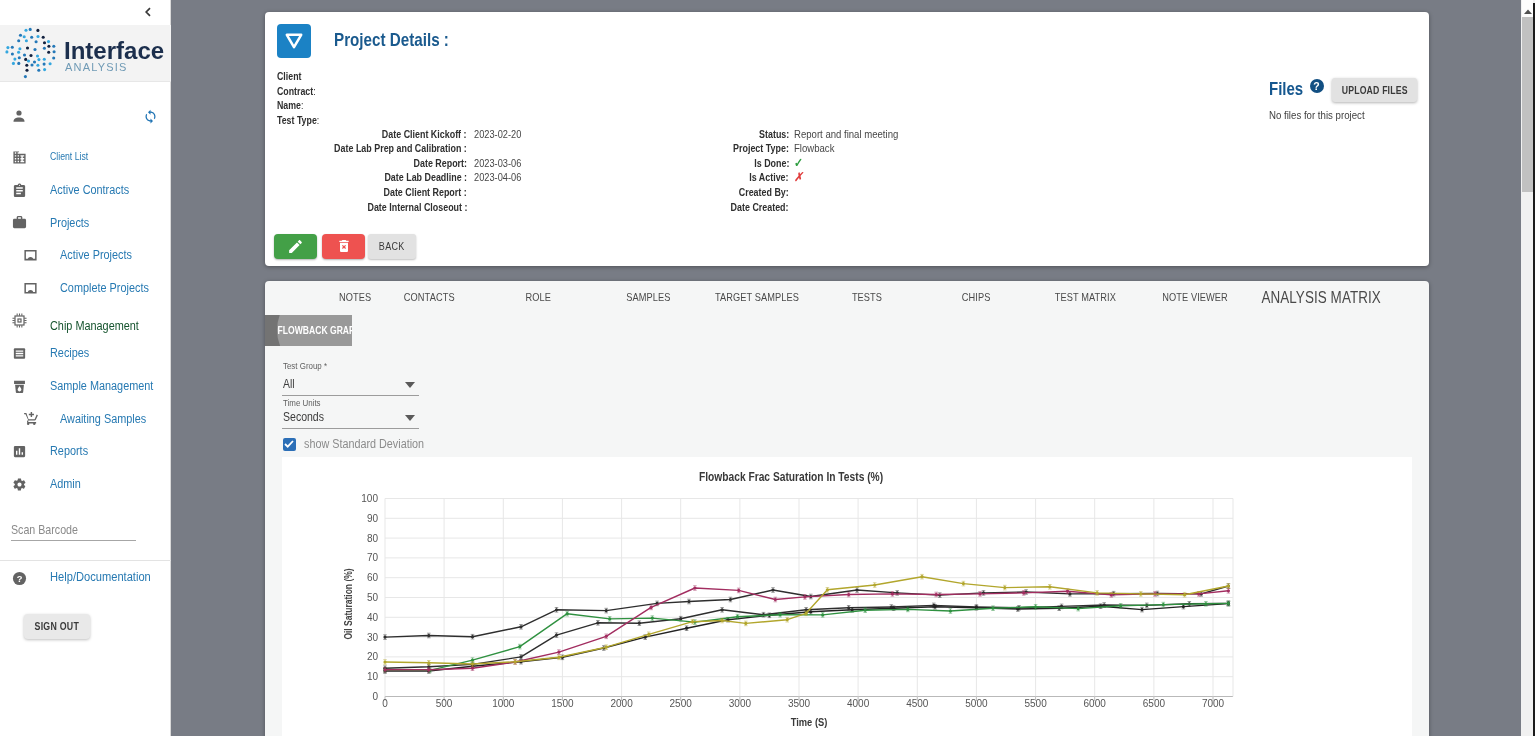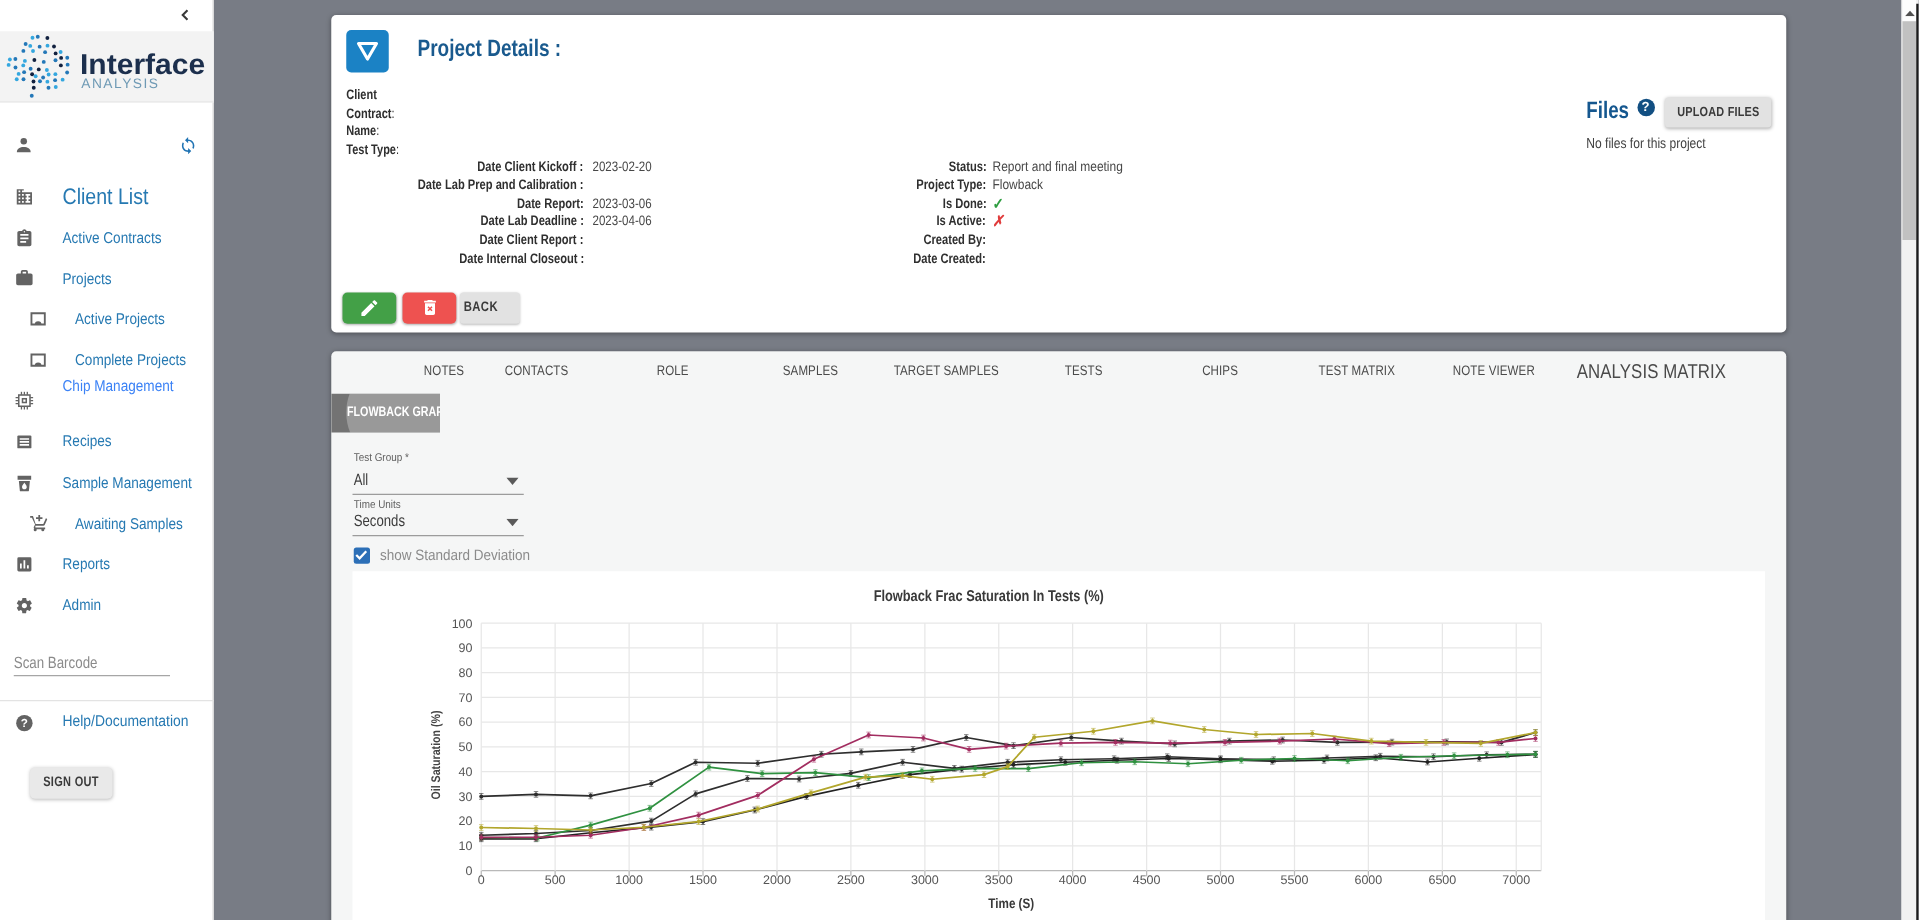--- a/index.html
+++ b/index.html
@@ -57,21 +57,21 @@
     <svg style="position:absolute;left:13px;top:4px" width="17" height="17" viewBox="0 0 24 24">
         <path fill="#fff" d="M3,17.25V21h3.75L17.81,9.94l-3.75-3.75L3,17.25z M20.71,7.04c0.39-0.39,0.39-1.02,0-1.41l-2.34-2.34c-0.39-0.39-1.02-0.39-1.41,0l-1.83,1.83l3.75,3.75L20.71,7.04z"></path>
       </svg>
   </div>
   <div style="position:absolute;left:56.5px;top:221.5px;width:43px;height:25px;background:#ee5250;border-radius:4px;box-shadow:0 1px 2px rgba(0,0,0,.3)">
     <svg style="position:absolute;left:14px;top:4.5px" width="16" height="16" viewBox="0 0 24 24">
         <path fill="#fff" d="M6,19c0,1.1,0.9,2,2,2h8c1.1,0,2-0.9,2-2V7H6V19z M15.5,4l-1-1h-5l-1,1H5v2h14V4H15.5z"></path>
         <path d="M9.6,11l4.8,4.8M14.4,11l-4.8,4.8" stroke="#ee5250" stroke-width="1.8"></path>
       </svg>
   </div>
-  <div style="position:absolute;left:103px;top:221.5px;width:48px;height:25px;background:#e2e2e2;border-radius:3px;box-shadow:0 1px 2px rgba(0,0,0,.25);font-size:11px;font-weight:bold;color:#3a3a3a;line-height:25px"><span class="tc" style="transform:scaleX(0.82);letter-spacing:0.4px">BACK</span></div>
+  <div style="position:absolute;left:103px;top:221.5px;width:48px;height:25px;background:#e2e2e2;border-radius:3px;box-shadow:0 1px 2px rgba(0,0,0,.25);text-align:center;font-size:11px;font-weight:normal;color:#3a3a3a;line-height:25px"><span class="tc" style="transform:scaleX(0.82);letter-spacing:0.4px">BACK</span></div>
   <div style="position:absolute;left:1004.2px;top:66px;font-size:19px;font-weight:bold;color:#15578f"><span class="t" style="transform:scaleX(0.79)">Files</span></div>
   <div style="position:absolute;left:1044.5px;top:66.5px;width:14px;height:14px;border-radius:50%;background:#124f82;color:#fff;font-size:10.5px;font-weight:bold;text-align:center;line-height:14.5px">?</div>
   <div style="position:absolute;left:1067px;top:65.5px;width:85px;height:24.5px;background:#e2e2e2;border-radius:3px;box-shadow:0 1px 3px rgba(0,0,0,.3);text-align:center;font-size:10.5px;font-weight:bold;color:#3a3a3a;line-height:24.5px"><span class="tc" style="transform:scaleX(0.83);letter-spacing:0.2px">UPLOAD FILES</span></div>
   <div style="position:absolute;left:1004.2px;top:97px;font-size:11.5px;color:#414141"><span class="t" style="transform:scaleX(0.84)">No files for this project</span></div>
 </div>
 
 <div style="position:absolute;left:265px;top:281px;width:1164px;height:560px;background:#f5f6f6;border-radius:4px 4px 0 0;box-shadow:0 1px 4px rgba(0,0,0,.35);overflow:hidden">
   <div style="position:absolute;left:0px;top:0;width:109.4px;height:33.5px;text-align:right;line-height:33.5px;font-size:11px;color:#4a4a4a"><span class="tc" style="transform:scaleX(0.84);letter-spacing:0.1px">NOTES</span></div>
     <div style="position:absolute;left:109.4px;top:0;width:109.4px;height:33.5px;text-align:center;line-height:33.5px;font-size:11px;color:#4a4a4a"><span class="tc" style="transform:scaleX(0.84);letter-spacing:0.1px">CONTACTS</span></div>
     <div style="position:absolute;left:218.8px;top:0;width:109.4px;height:33.5px;text-align:center;line-height:33.5px;font-size:11px;color:#4a4a4a"><span class="tc" style="transform:scaleX(0.84);letter-spacing:0.1px">ROLE</span></div>
@@ -385,21 +385,21 @@
         <circle cx="8" cy="5" r="2.6"></circle>
         <path d="M2.5,13.4c0-2.4,2.5-3.9,5.5-3.9s5.5,1.5,5.5,3.9v0.4h-11z"></path>
       </g>
     </svg>
   <svg style="position:absolute;left:143px;top:109px" width="15" height="15" viewBox="0 0 24 24">
       <path fill="#2174b4" d="M12,4V1L8,5l4,4V6c3.3,0,6,2.7,6,6c0,1-0.25,2-0.7,2.8l1.46,1.46C19.54,15,20,13.5,20,12C20,7.6,16.4,4,12,4z M12,18c-3.3,0-6-2.7-6-6c0-1,0.25-2,0.7-2.8L5.24,7.74C4.46,9,4,10.5,4,12c0,4.4,3.6,8,8,8v3l4-4l-4-4V18z"></path>
     </svg>
   <svg style="position:absolute;left:12px;top:149.9px" width="15" height="15" viewBox="0 0 16 16">
       <path fill="#636363" d="M1.5,14.5V1.5h6v2.5h7v10.5zM3,13h1.5v-1.5H3zm0-3h1.5V8.5H3zm0-3h1.5V5.5H3zm0-3h1.5V2.5H3zm3,9h1.5v-1.5H6zm0-3h1.5V8.5H6zm0-3h1.5V5.5H6zm0-3h1.5V2.5H6zm3,9h4v-7.5H9V7h1v1.5H9V10h1v1.5H9zm2.5-4.5V7H13v1.5zm0,3V10H13v1.5z"></path>
     </svg>
-    <div style="position:absolute;left:49.5px;top:149.4px;font-size:18px;line-height:16px;color:#2679b2"><span class="t" style="transform:scaleX(0.87)">Client List</span></div>
+    <div style="position:absolute;left:49.5px;top:149.4px;font-size:10px;line-height:16px;color:#2679b2"><span class="t" style="transform:scaleX(0.87)">Client List</span></div>
     <svg style="position:absolute;left:12px;top:182.5px" width="15" height="15" viewBox="0 0 16 16">
       <path fill="#636363" d="M12.5,2h-2.6C9.6,1.1,8.9,0.5,8,0.5S6.4,1.1,6.1,2H3.5C2.7,2,2,2.7,2,3.5v10C2,14.3,2.7,15,3.5,15h9c0.8,0,1.5-0.7,1.5-1.5v-10C14,2.7,13.3,2,12.5,2z M8,1.9c0.3,0,0.6,0.3,0.6,0.6S8.3,3.1,8,3.1S7.4,2.8,7.4,2.5S7.7,1.9,8,1.9z M9.5,12h-5v-1.5h5V12z M11.5,9h-7V7.5h7V9z M11.5,6h-7V4.5h7V6z"></path>
     </svg>
     <div style="position:absolute;left:49.5px;top:182px;font-size:12.5px;line-height:16px;color:#2679b2"><span class="t" style="transform:scaleX(0.87)">Active Contracts</span></div>
     <svg style="position:absolute;left:12px;top:215.1px" width="15" height="15" viewBox="0 0 16 16">
       <path fill="#636363" d="M13.5,4H11V2.5C11,1.7,10.3,1,9.5,1h-3C5.7,1,5,1.7,5,2.5V4H2.5C1.7,4,1,4.7,1,5.5v7C1,13.3,1.7,14,2.5,14h11c0.8,0,1.5-0.7,1.5-1.5v-7C15,4.7,14.3,4,13.5,4z M9.5,4h-3V2.5h3V4z"></path>
     </svg>
     <div style="position:absolute;left:49.5px;top:214.6px;font-size:12.5px;line-height:16px;color:#2679b2"><span class="t" style="transform:scaleX(0.87)">Projects</span></div>
     <svg style="position:absolute;left:23px;top:247.8px" width="15" height="15" viewBox="0 0 16 16">
       <path fill="none" stroke="#636363" stroke-width="1.6" d="M2.3,12.4 v-9.6 h11.4 v9.6 z"></path>
@@ -413,21 +413,21 @@
     <div style="position:absolute;left:60px;top:280px;font-size:12.5px;line-height:16px;color:#2679b2"><span class="t" style="transform:scaleX(0.87)">Complete Projects</span></div>
     <svg style="position:absolute;left:12px;top:313.1px" width="15" height="15" viewBox="0 0 16 16">
       <g stroke="#636363" stroke-width="1.3" fill="none">
         <rect x="3.2" y="3.2" width="9.6" height="9.6"></rect>
         <rect x="6.4" y="6.4" width="3.2" height="3.2"></rect>
       </g>
       <g stroke="#636363" stroke-width="1.1">
         <path d="M5.5,0.5v2.5M8,0.5v2.5M10.5,0.5v2.5M5.5,13v2.5M8,13v2.5M10.5,13v2.5M0.5,5.5h2.5M0.5,8h2.5M0.5,10.5h2.5M13,5.5h2.5M13,8h2.5M13,10.5h2.5"></path>
       </g>
     </svg>
-    <div style="position:absolute;left:49.5px;top:301px;font-size:12.5px;line-height:16px;color:#3b82f6"><span class="t" style="transform:scaleX(0.87)">Chip Management</span></div>
+    <div style="position:absolute;left:49.5px;top:318px;font-size:12.5px;line-height:16px;color:#14532d"><span class="t" style="transform:scaleX(0.87)">Chip Management</span></div>
     <svg style="position:absolute;left:12px;top:345.8px" width="15" height="15" viewBox="0 0 16 16">
       <rect x="2" y="2.5" width="12" height="11" rx="1" fill="#636363"></rect>
       <g stroke="#fff" stroke-width="1.4">
         <path d="M4,5.5h8M4,8h8M4,10.5h8"></path>
       </g>
     </svg>
     <div style="position:absolute;left:49.5px;top:345.3px;font-size:12.5px;line-height:16px;color:#2679b2"><span class="t" style="transform:scaleX(0.87)">Recipes</span></div>
     <svg style="position:absolute;left:12px;top:378.5px" width="15" height="15" viewBox="0 0 16 16">
       <path fill="#636363" d="M2.2,1.8h11.6v3.4H2.2z M3.3,6.2h9.4l-0.8,8c-0.1,0.5-0.4,0.8-0.9,0.8H5c-0.5,0-0.9-0.3-0.9-0.8z"></path>
       <path fill="#fff" d="M8,7.6c0,0,2,2.2,2,3.6c0,1.1-0.9,2-2,2s-2-0.9-2-2C6,9.8,8,7.6,8,7.6z"></path>

